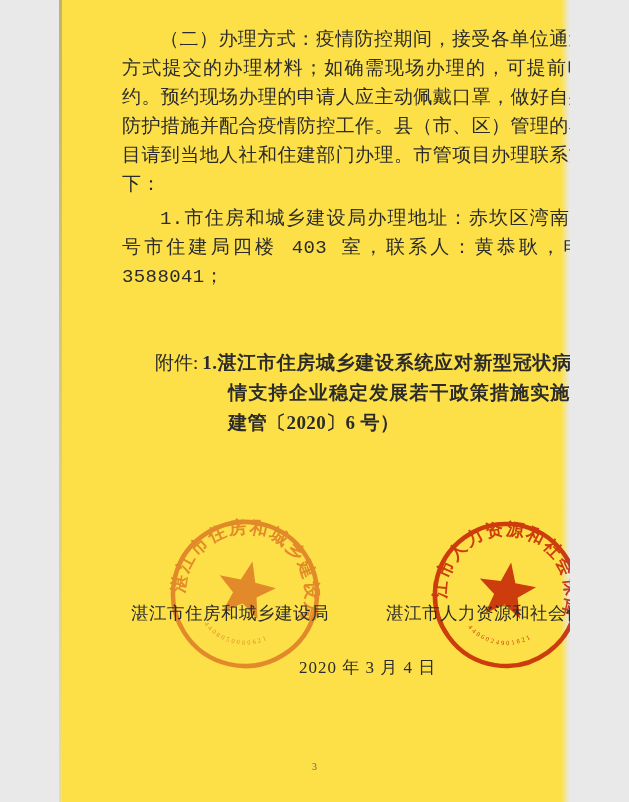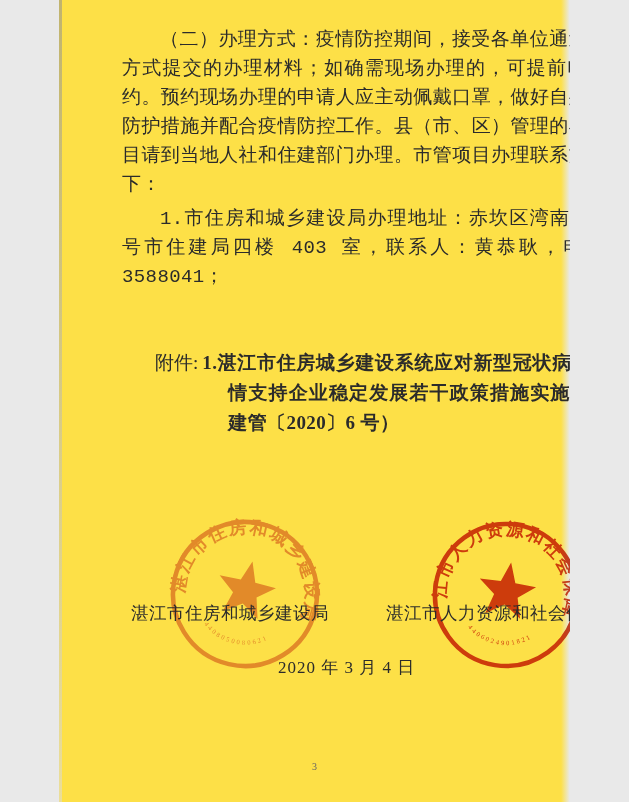--- a/index.html
+++ b/index.html
@@ -53,21 +53,21 @@
   .sig-name{
     position:absolute;
     font-size:17.5px;line-height:22px;
     letter-spacing:.5px;
     white-space:nowrap;
     z-index:3;
   }
   .sig-left{left:72px;top:602px;}
   .sig-right{left:327px;top:602px;}
   .sig-date{
-    position:absolute;left:219px;top:656px;
+    position:absolute;left:240px;top:656px;
     font-size:17px;letter-spacing:1px;white-space:nowrap;z-index:3;
   }
   .page-num{
     position:absolute;left:0;right:0;top:761px;
     text-align:center;font-size:10px;color:#5f5f66;
   }
   .seal{
     position:absolute;
     mix-blend-mode:multiply;
     z-index:2;

